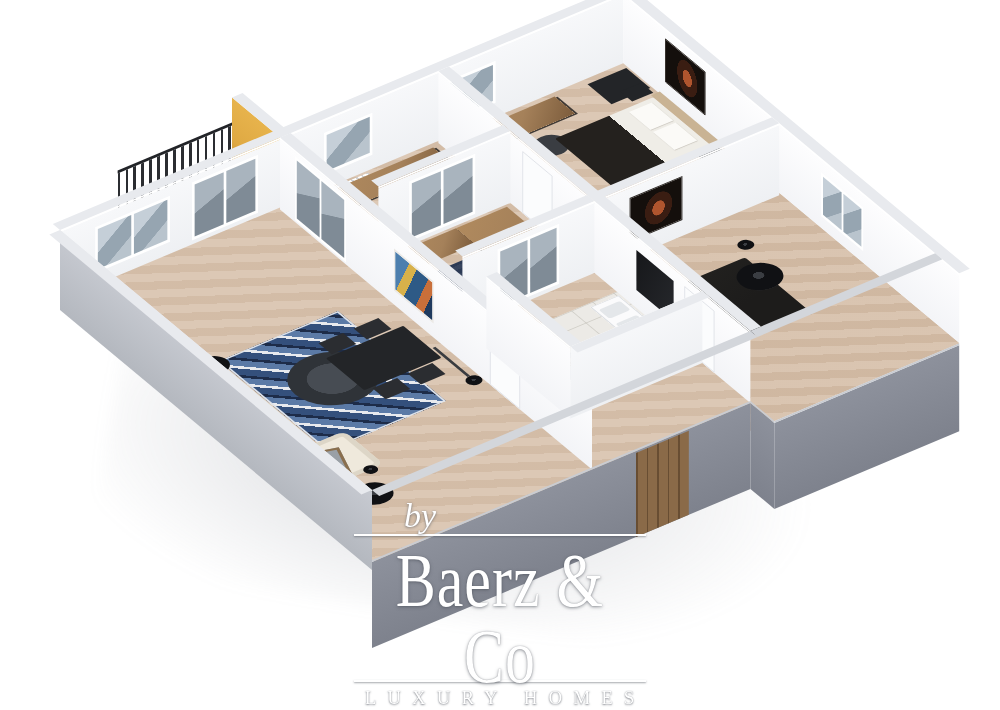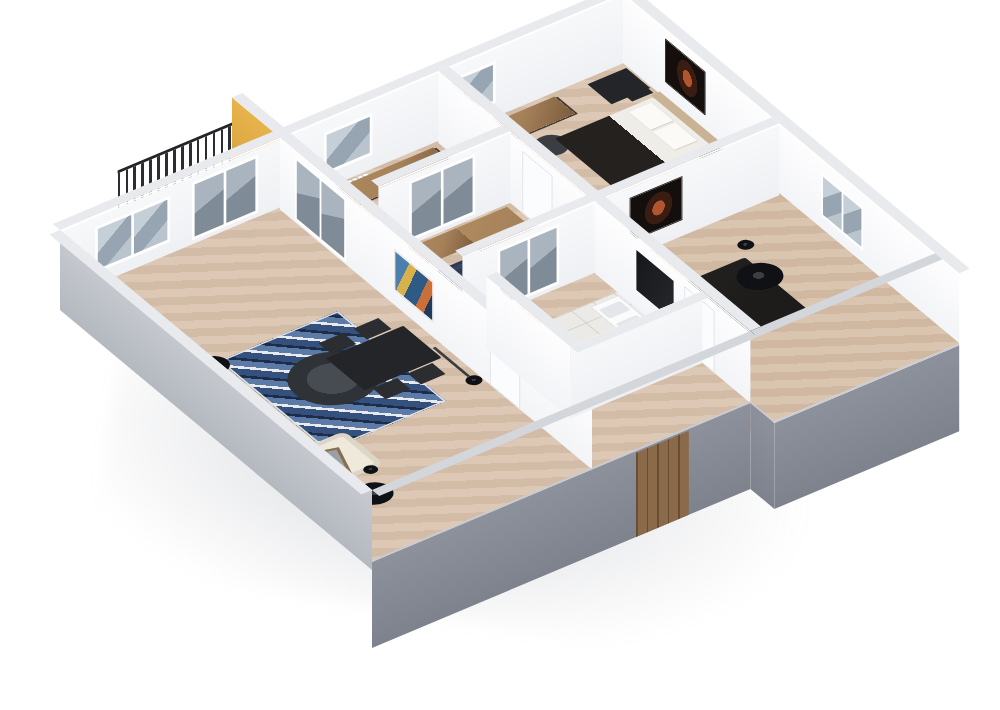--- a/index.html
+++ b/index.html
@@ -210,14 +210,22 @@
   <div class="flat wall-top" style="transform:matrix(.88,-.37,.60,.50,49.4,234.4);width:12px;height:520px;"></div>
 
   <div class="wx wall-gray" style="transform:matrix(.88,-.37,0,1,372,560);width:430px;height:86px;">
     <div class="abs entry-door" style="left:300px;top:2px;width:60px;height:84px;"></div>
   </div>
   <div class="flat wall-top-gray" style="transform:matrix(.88,-.37,.60,.50,372,490);width:430px;height:12px;"></div>
   <div class="wy wall-gray" style="transform:matrix(.60,.50,0,1,750.4,400.9);width:40px;height:86px;"></div>
   <div class="wx wall-gray" style="transform:matrix(.88,-.37,0,1,774.4,420.9);width:210px;height:86px;"></div>
   <div class="flat wall-top-gray" style="transform:matrix(.88,-.37,.60,.50,750.4,330.9);width:210px;height:12px;"></div>
 
+  <div class="watermark">
+    <div class="wm-by">by</div>
+    <div class="wm-line"></div>
+    <div class="wm-brand">Baerz &amp; Co</div>
+    <div class="wm-line wm-brand-gap"></div>
+    <div class="wm-tagline">LUXURY HOMES</div>
+
+  </div>
 
 </div>
 
 </body></html>

